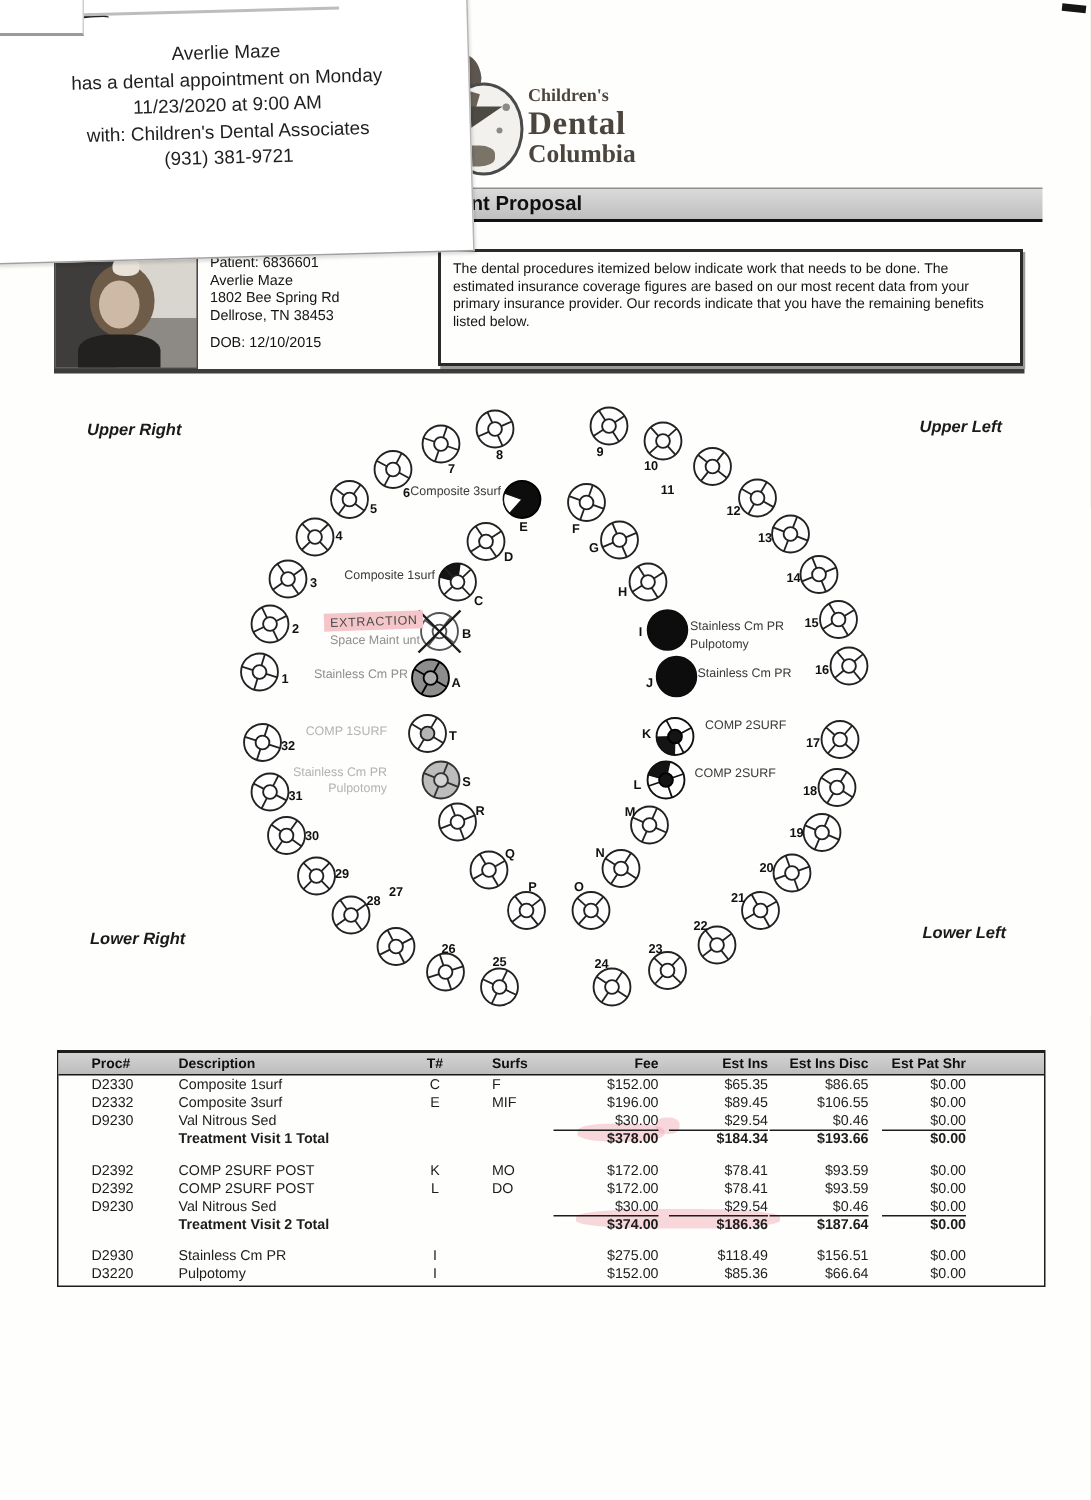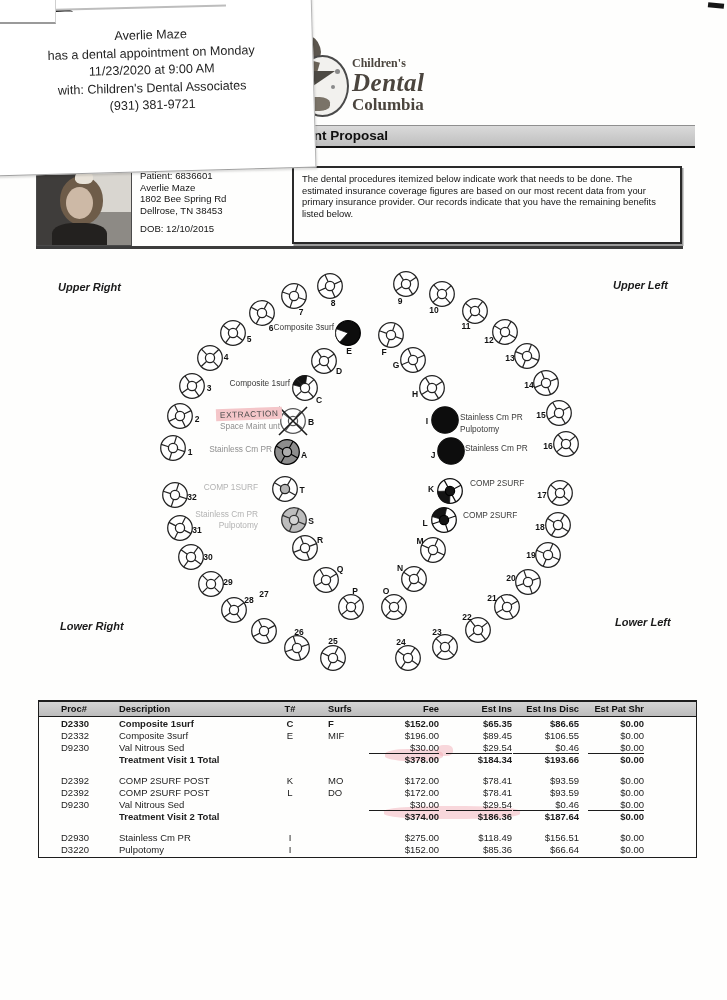--- a/index.html
+++ b/index.html
@@ -22,21 +22,21 @@
           border-radius:45% 55% 40% 40%;transform:rotate(-16deg);}
   .logo-circle{position:absolute;left:296px;top:55px;width:49px;height:58px;border:2px solid #4a4a4a;
                border-radius:50%;background:#f2f1ee;overflow:hidden;}
   .g-neck{position:absolute;left:9px;top:4px;width:7px;height:44px;background:#6a6257;transform:rotate(16deg);}
   .g-flag{position:absolute;left:15px;top:14px;width:0;height:0;border-top:15px solid #4d4a44;border-right:22px solid transparent;}
   .g-body{position:absolute;left:6px;bottom:4px;width:26px;height:14px;background:#7a7368;border-radius:40%;}
   .g-dot1{position:absolute;right:7px;top:12px;width:5px;height:5px;background:#8a8a8a;border-radius:50%;}
   .g-dot2{position:absolute;right:12px;top:28px;width:4px;height:4px;background:#8a8a8a;border-radius:50%;}
   .logo-text{position:absolute;left:352px;top:56px;font-family:"Liberation Serif",serif;font-weight:bold;color:#4b453e;z-index:6;}
   .lt1{font-size:12px;}
-  .lt2{font-size:25px;letter-spacing:.5px;margin-top:-2px;font-style:italic;}
+  .lt2{font-size:22px;letter-spacing:.5px;margin-top:-2px;}
   .lt3{font-size:17px;margin-top:-2px;}
   
   .titlebar{position:absolute;left:40px;top:125px;width:655px;height:20px;
             background:linear-gradient(180deg,#dadada,#bfbfbf);border-top:1px solid #8f8f8f;
             border-bottom:2.5px solid #121212;z-index:5;}
   .titlebar span{position:absolute;left:222px;top:2px;font-size:13.5px;font-weight:bold;color:#0f0f0f;}
   
   .photo{position:absolute;left:36px;top:171px;width:94px;height:73px;border:1.5px solid #4a4a4a;
          overflow:hidden;background:#8d8a85;}
   .ph-left{position:absolute;left:0;top:0;width:44%;height:100%;background:#3f3d3b;}
@@ -240,21 +240,21 @@
         </svg></div>
       <span class="tlabel" style="left: 434px; top: 305px;">10</span>
       <div class="tooth" style="left: 459px; top: 295px;"><svg width="32" height="32" viewBox="0 0 32 32">
           <circle cx="16" cy="16" r="12.3" fill="#fff" stroke="#222" stroke-width="1.25"></circle>
           <line x1="19.6" y1="18.9" x2="25.6" y2="23.7" stroke="#222" stroke-width="1.2"></line>
           <line x1="13.1" y1="19.6" x2="8.3" y2="25.6" stroke="#222" stroke-width="1.2"></line>
           <line x1="12.4" y1="13.1" x2="6.4" y2="8.3" stroke="#222" stroke-width="1.2"></line>
           <line x1="18.9" y1="12.4" x2="23.7" y2="6.4" stroke="#222" stroke-width="1.2"></line>
           <circle cx="16" cy="16" r="4.6" fill="#fff" stroke="#222" stroke-width="1.25"></circle>
         </svg></div>
-      <span class="tlabel" style="left: 466px; top: 321px;">11</span>
+      <span class="tlabel" style="left: 445px; top: 321px;">11</span>
       <div class="tooth" style="left: 489px; top: 316px;"><svg width="32" height="32" viewBox="0 0 32 32">
           <circle cx="16" cy="16" r="12.3" fill="#fff" stroke="#222" stroke-width="1.25"></circle>
           <line x1="20.0" y1="18.3" x2="26.7" y2="22.1" stroke="#222" stroke-width="1.2"></line>
           <line x1="13.7" y1="20.0" x2="9.9" y2="26.7" stroke="#222" stroke-width="1.2"></line>
           <line x1="12.0" y1="13.7" x2="5.3" y2="9.8" stroke="#222" stroke-width="1.2"></line>
           <line x1="18.3" y1="12.0" x2="22.2" y2="5.3" stroke="#222" stroke-width="1.2"></line>
           <circle cx="16" cy="16" r="4.6" fill="#fff" stroke="#222" stroke-width="1.25"></circle>
         </svg></div>
       <span class="tlabel" style="left: 489px; top: 335px;">12</span>
       <div class="tooth" style="left: 511px; top: 340px;"><svg width="32" height="32" viewBox="0 0 32 32">
@@ -631,21 +631,21 @@
         <span class="hcell c-proc">Proc#</span>
         <span class="hcell c-desc">Description</span>
         <span class="hcell c-t">T#</span>
         <span class="hcell c-surfs">Surfs</span>
         <span class="hcell c-fee">Fee</span>
         <span class="hcell c-ins">Est Ins</span>
         <span class="hcell c-disc">Est Ins Disc</span>
         <span class="hcell c-pat">Est Pat Shr</span>
       </div>
     <div>
-        <div class="trow" style="top: 16px; font-weight: bold;">
+        <div class="trow" style="top: 16px;">
           <span class="cell c-proc">D2330</span>
           <span class="cell c-desc">Composite 1surf</span>
           <span class="cell c-t">C</span>
           <span class="cell c-surfs">F</span>
           <span class="cell c-fee">$152.00</span>
           <span class="cell c-ins">$65.35</span>
           <span class="cell c-disc">$86.65</span>
           <span class="cell c-pat">$0.00</span>
         </div>
         <div class="trow" style="top: 28px;">

